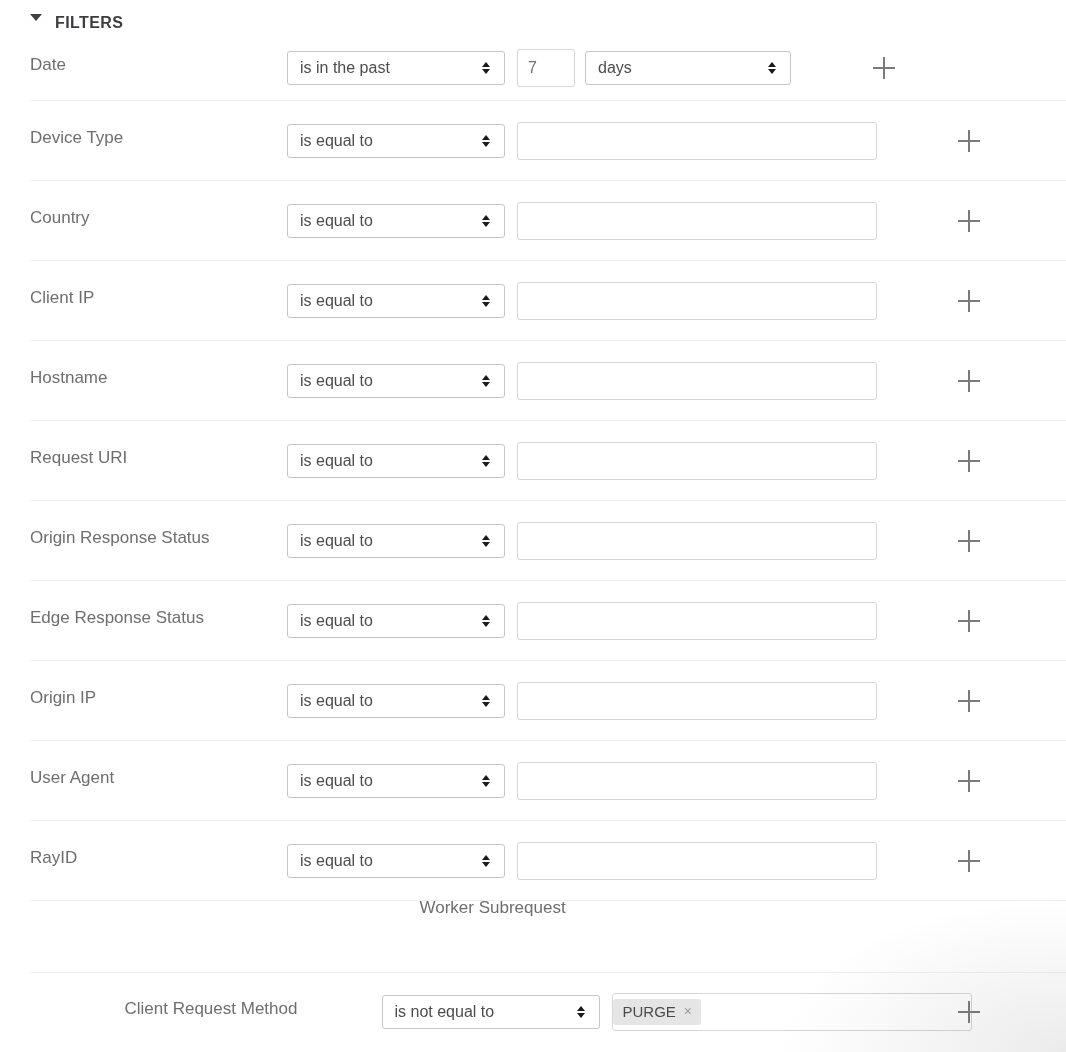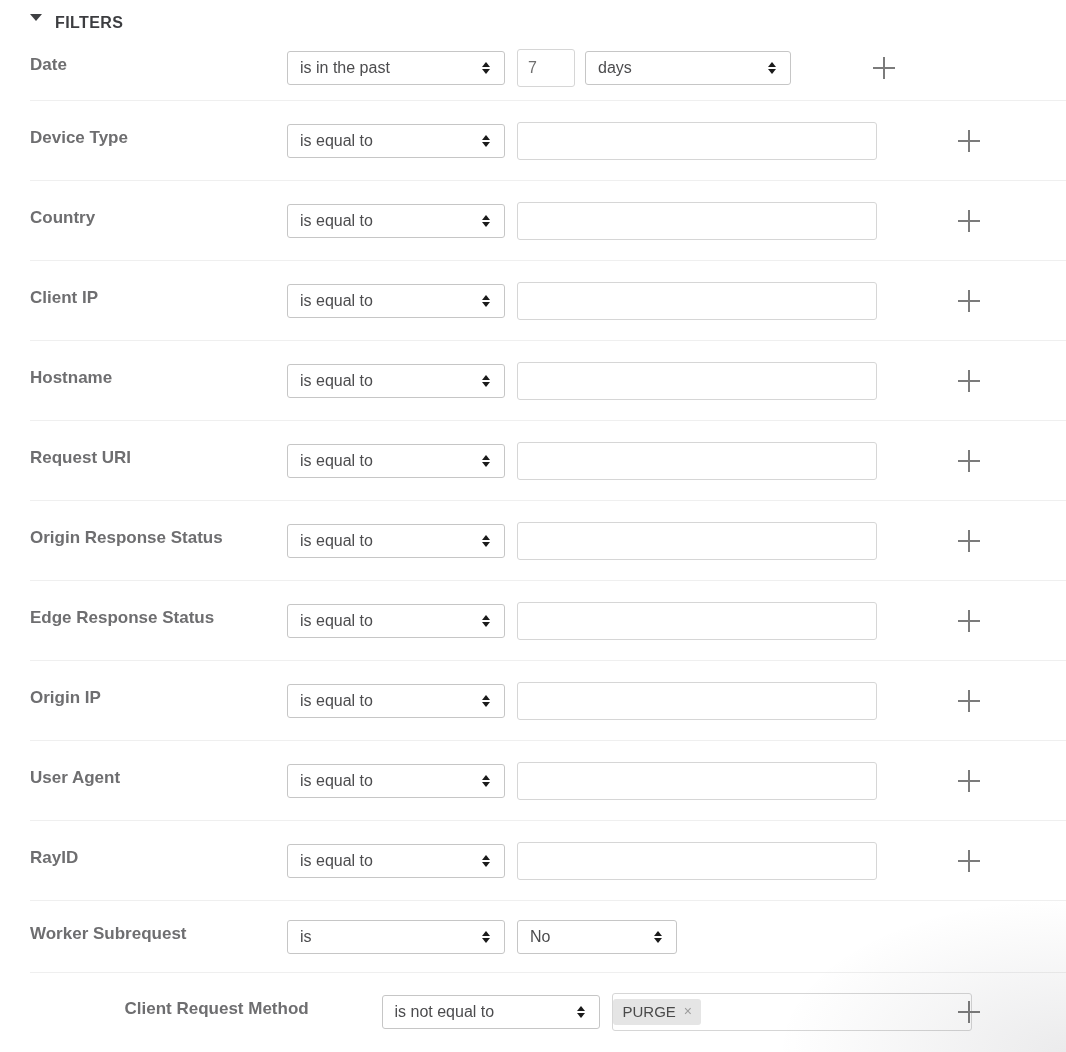--- a/index.html
+++ b/index.html
@@ -36,31 +36,30 @@
   .filter-row {
     margin-left: 30px;
     width: 1036px;
     height: 80px;
     border-bottom: 1px solid #efefef;
     display: flex;
     align-items: center;
     position: relative;
   }
   .filter-row.first { height: 65px; }
-  .filter-row.short { height: 72px; }
+  .filter-row.short { height: 72px; flex-direction: column; }
   .filter-row.last  { height: 77px; border-bottom: none; justify-content: center; }
 
   .row-label {
     width: 257px;
     flex: 0 0 257px;
     font-size: 17px;
     color: #6e6e70;
     position: relative;
     top: -3px;
-    font-weight: bold;
   }
 
   
   .sel {
     height: 34px;
     border: 1px solid #c6c6c6;
     border-radius: 3px;
     background: #fff;
     display: flex; align-items: center; justify-content: space-between;
     padding: 0 14px 0 12px;

